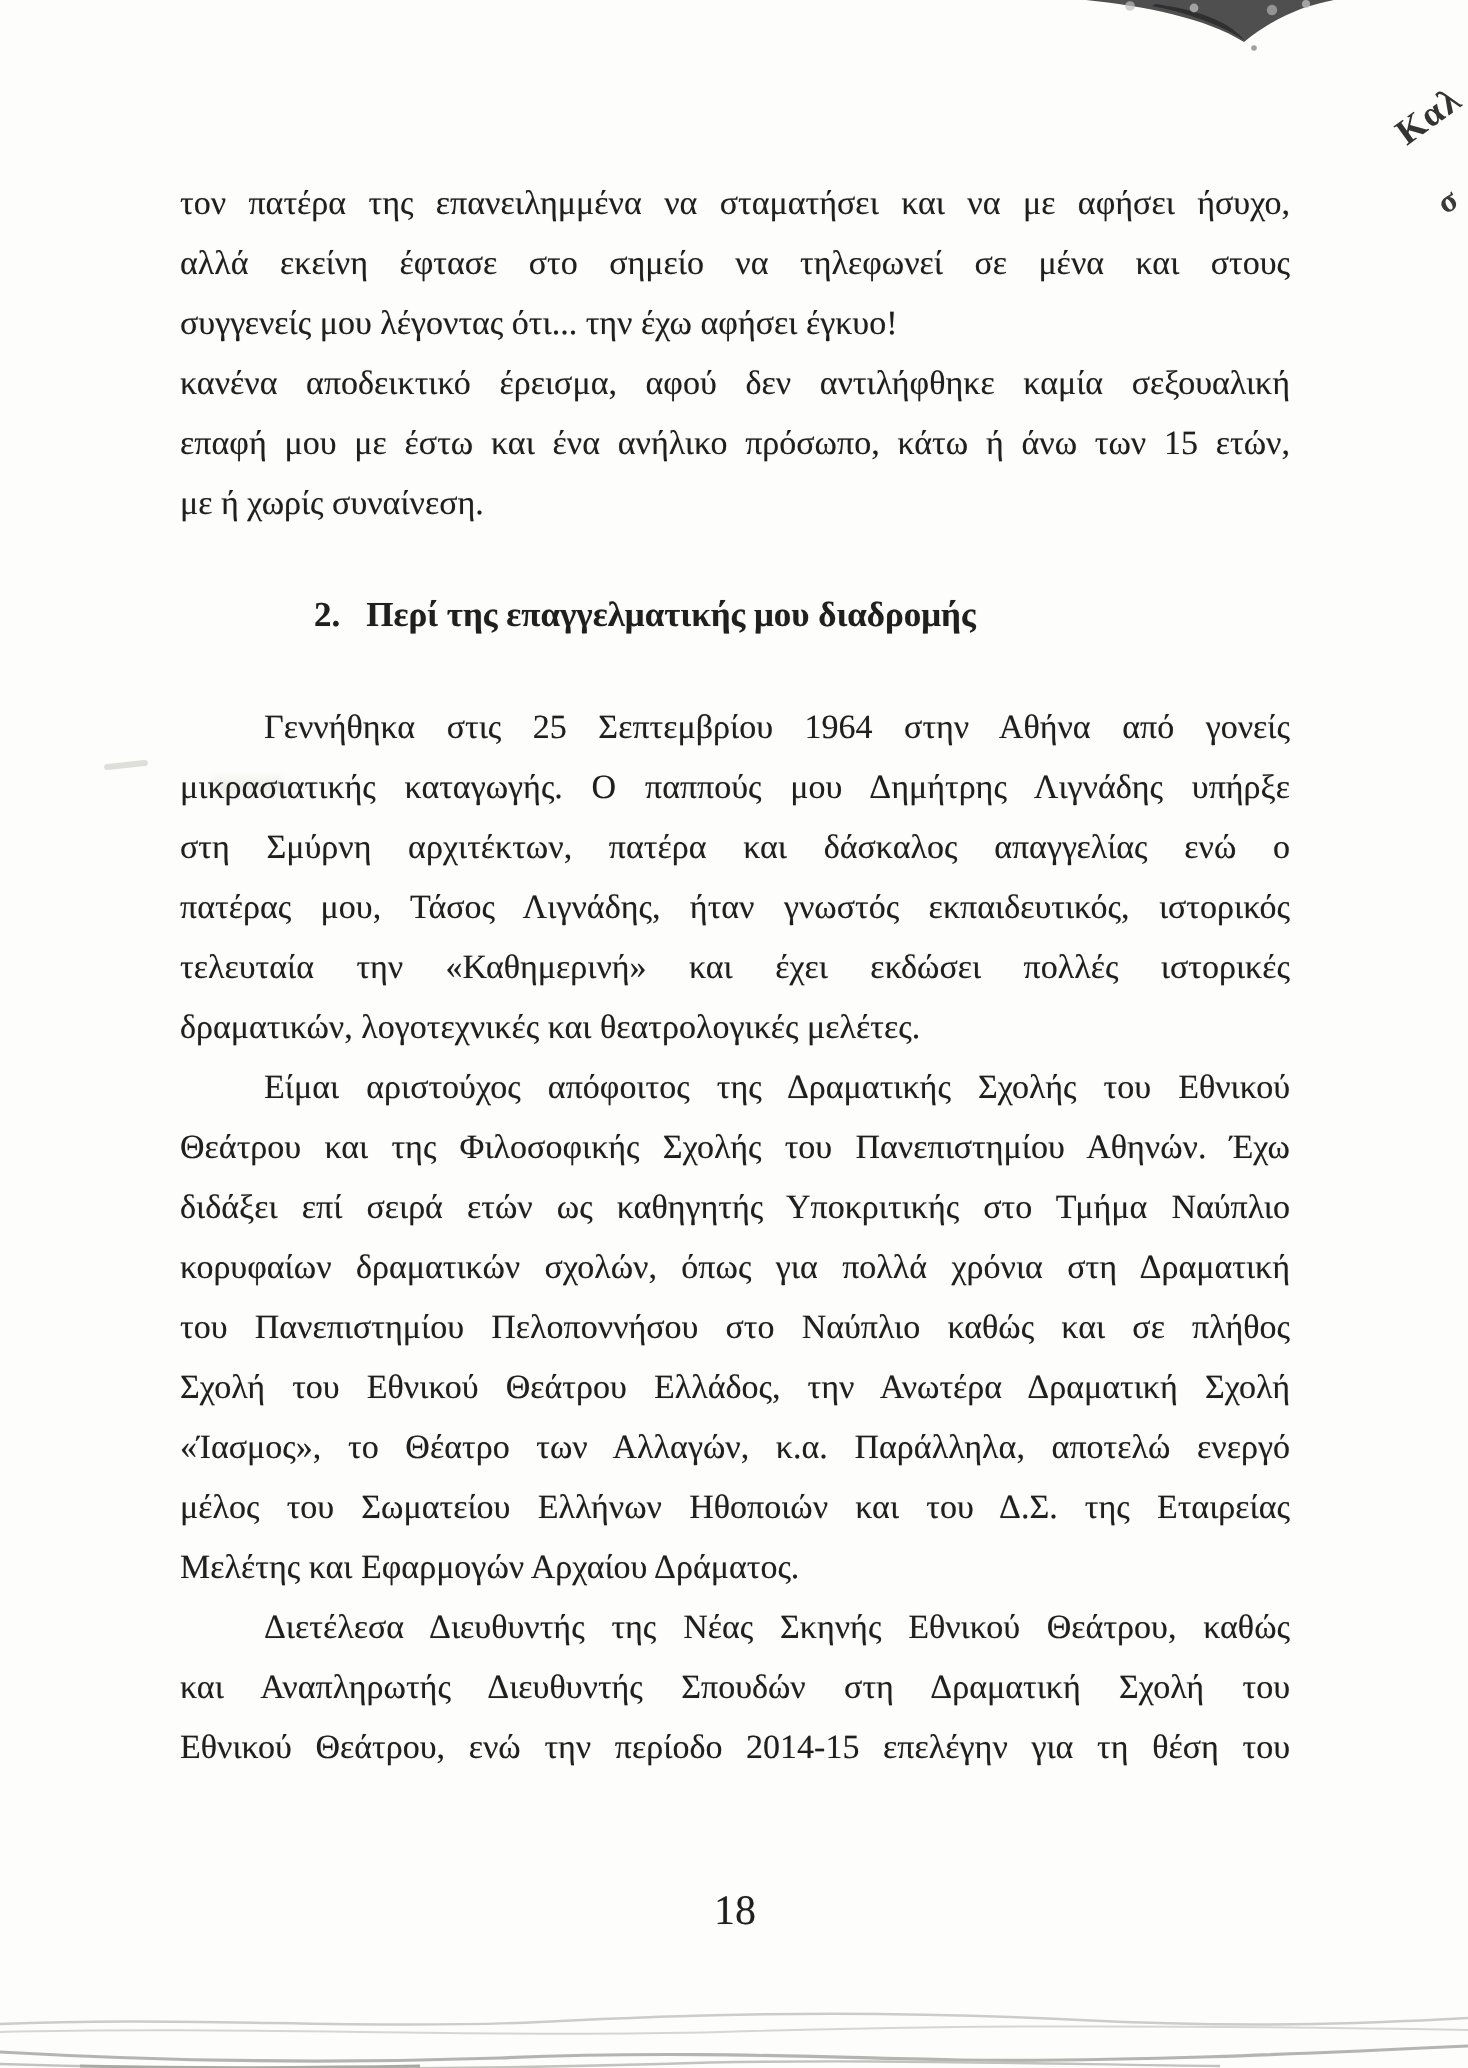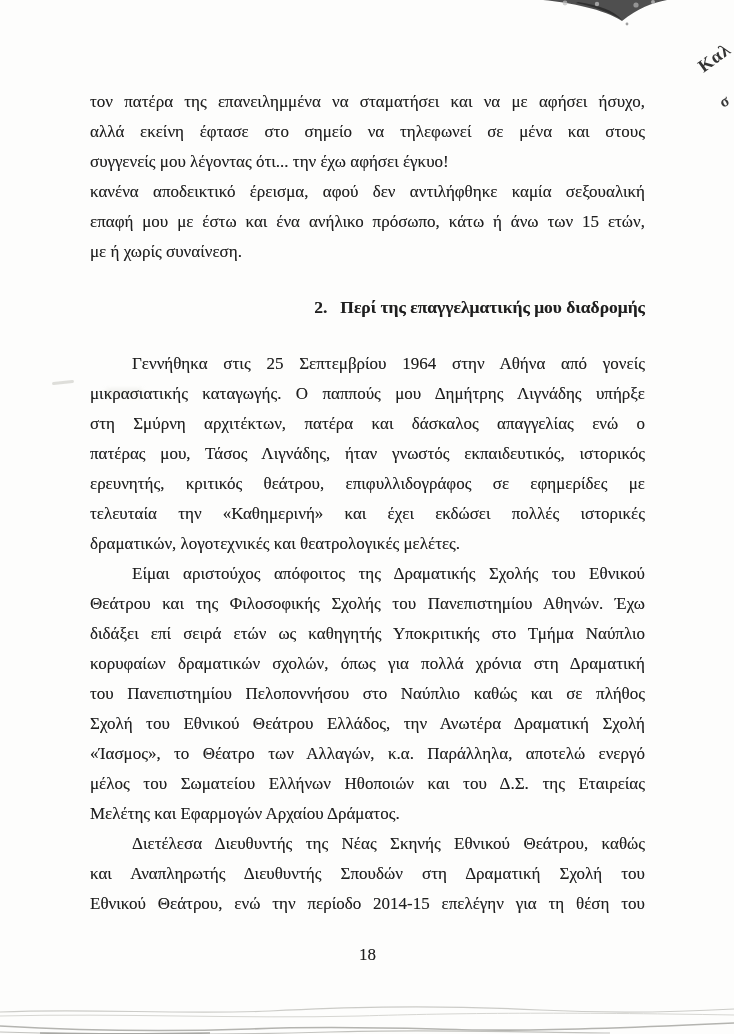--- a/index.html
+++ b/index.html
@@ -11,25 +11,25 @@
     -webkit-font-smoothing:antialiased;
   }
   .text-body{
     position:absolute;left:90px;top:87px;width:555px;
     font-size:17px;line-height:30px;
     text-shadow:0 0 .4px rgba(30,30,30,.45);
   }
   .line{text-align:left;}
   .line.just{text-align:justify;text-align-last:justify;font-family:Liberation Serif, serif;}
   .line.indent{text-indent:42px;}
-  .heading{margin:25px 0 27px 67px;font-weight:bold;font-size:17.5px;text-align:right;}
+  .heading{margin:25px 0 27px 67px;font-weight:bold;font-size:17.5px;}
   .heading .h-num{margin-right:13px;}
   .pagenum{
     position:absolute;left:90px;top:944px;width:555px;
-    text-align:center;font-size:17px;line-height:22px;
+    text-align:center;font-size:21px;line-height:22px;
     text-shadow:0 0 .4px rgba(30,30,30,.45);
   }
   .hand1{
     position:absolute;left:694px;top:60px;
     font-size:18px;font-weight:600;color:#343434;
     transform:rotate(-36deg);transform-origin:left top;
     letter-spacing:1px;white-space:nowrap;
   }
   .hand2{
     position:absolute;left:716px;top:96px;
@@ -78,21 +78,20 @@
         <div class="line just">κανένα αποδεικτικό έρεισμα, αφού δεν αντιλήφθηκε καμία σεξουαλική</div>
         <div class="line just">επαφή μου με έστω και ένα ανήλικο πρόσωπο, κάτω ή άνω των 15 ετών,</div>
         <div class="line">με ή χωρίς συναίνεση.</div>
       </div>
       <div class="heading"><span class="h-num">2.</span><span>Περί της επαγγελματικής μου διαδρομής</span></div>
       <div class="para">
         <div class="line just indent">Γεννήθηκα στις 25 Σεπτεμβρίου 1964 στην Αθήνα από γονείς</div>
         <div class="line just">μικρασιατικής καταγωγής. Ο παππούς μου Δημήτρης Λιγνάδης υπήρξε</div>
         <div class="line just">στη Σμύρνη αρχιτέκτων, πατέρα και δάσκαλος απαγγελίας ενώ ο</div>
         <div class="line just">πατέρας μου, Τάσος Λιγνάδης, ήταν γνωστός εκπαιδευτικός, ιστορικός</div>
-        <div class="line just">ερευνητής, κριτικός θεάτρου, επιφυλλιδογράφος σε εφημερίδες με</div>
         <div class="line just">τελευταία την «Καθημερινή» και έχει εκδώσει πολλές ιστορικές</div>
         <div class="line">δραματικών, λογοτεχνικές και θεατρολογικές μελέτες.</div>
       </div>
       <div class="para">
         <div class="line just indent">Είμαι αριστούχος απόφοιτος της Δραματικής Σχολής του Εθνικού</div>
         <div class="line just">Θεάτρου και της Φιλοσοφικής Σχολής του Πανεπιστημίου Αθηνών. Έχω</div>
         <div class="line just">διδάξει επί σειρά ετών ως καθηγητής Υποκριτικής στο Τμήμα Ναύπλιο</div>
         <div class="line just">κορυφαίων δραματικών σχολών, όπως για πολλά χρόνια στη Δραματική</div>
         <div class="line just">του Πανεπιστημίου Πελοποννήσου στο Ναύπλιο καθώς και σε πλήθος</div>
         <div class="line just">Σχολή του Εθνικού Θεάτρου Ελλάδος, την Ανωτέρα Δραματική Σχολή</div>

